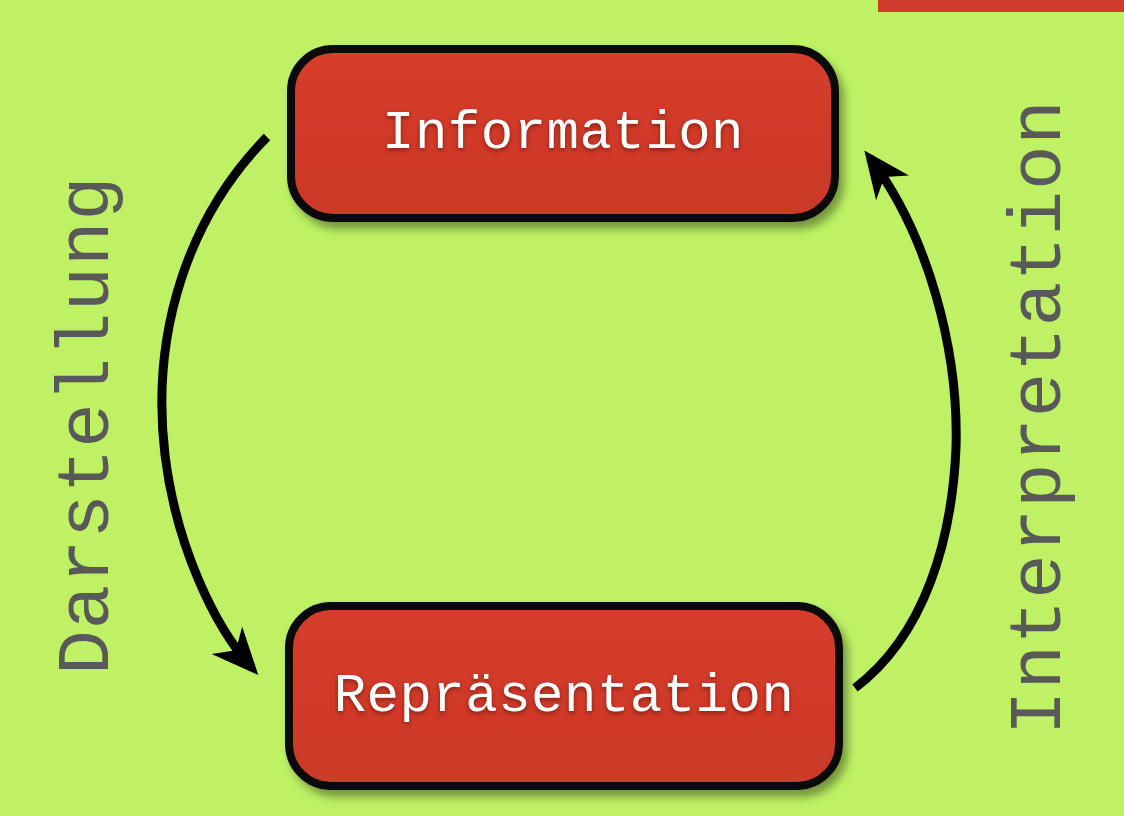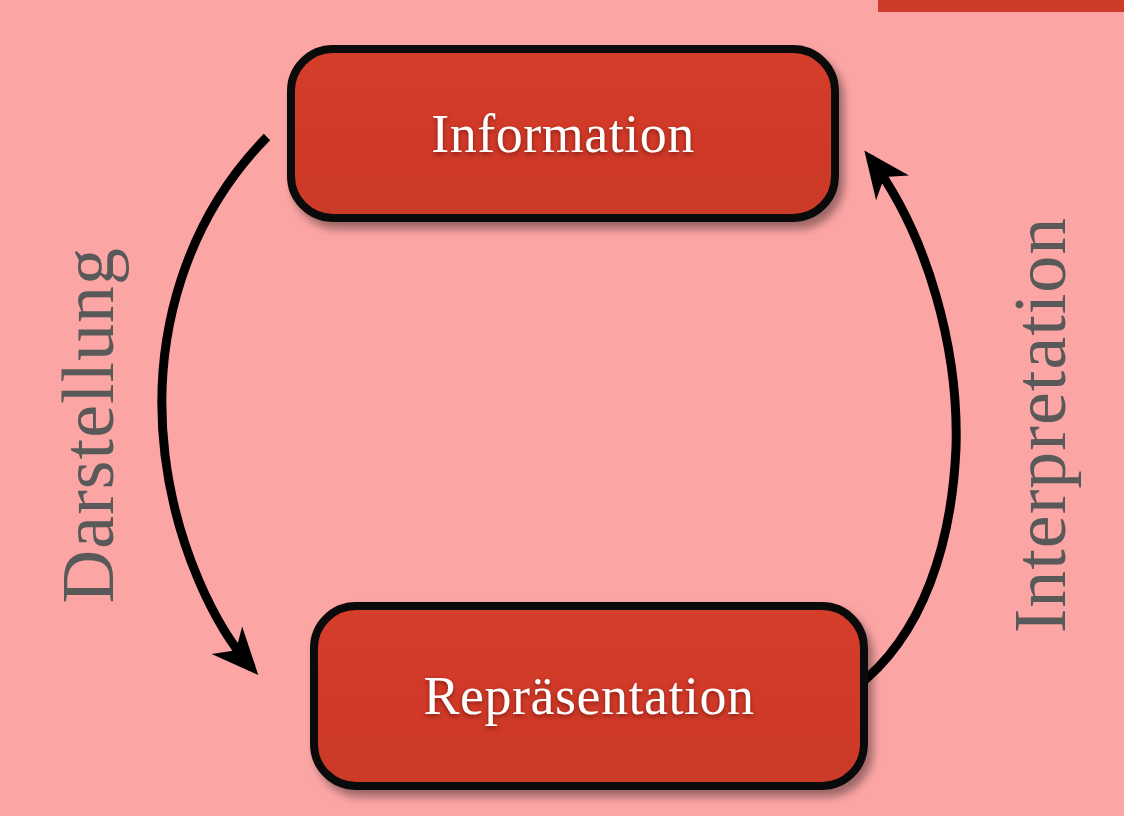--- a/index.html
+++ b/index.html
@@ -1,22 +1,22 @@
 <!DOCTYPE html>
 <html><head>
 <meta charset="utf-8">
 <style>
   html, body { margin: 0; padding: 0; background: #ffffff; }
   .canvas {
     position: relative;
     width: 1124px;
     height: 816px;
-    background: #fca5a5;
+    background: #bef264;
     overflow: hidden;
-    font-family: Liberation Serif, serif;
+    font-family: Liberation Mono, monospace;
   }
   .accent-bar {
     position: absolute;
     left: 878px;
     top: 0;
     width: 246px;
     height: 12px;
     background: #cf3b2a;
   }
   .arrows {
@@ -33,21 +33,21 @@
     background: linear-gradient(180deg, #d63e2c 0%, #d03927 60%, #ca3b28 100%);
     border: 8px solid #0a0a0a;
     border-radius: 46px;
     box-shadow: 5px 7px 8px rgba(0,0,0,0.38);
     color: #ffffff;
     font-size: 54px;
     letter-spacing: 0.5px;
     text-shadow: 0 2px 4px rgba(70,10,5,0.55);
   }
   .node-top    { left: 287px; top: 45px;  width: 552px; height: 177px; }
-  .node-bottom { left: 285px; top: 602px; width: 558px; height: 188px; margin-left: 25px; }
+  .node-bottom { left: 285px; top: 602px; width: 558px; height: 188px; }
   .side-label {
     position: absolute;
     color: #595959;
     font-size: 74px;
     line-height: 90px;
     height: 90px;
     text-align: center;
     white-space: nowrap;
     transform: rotate(-90deg);
     letter-spacing: 1px;

